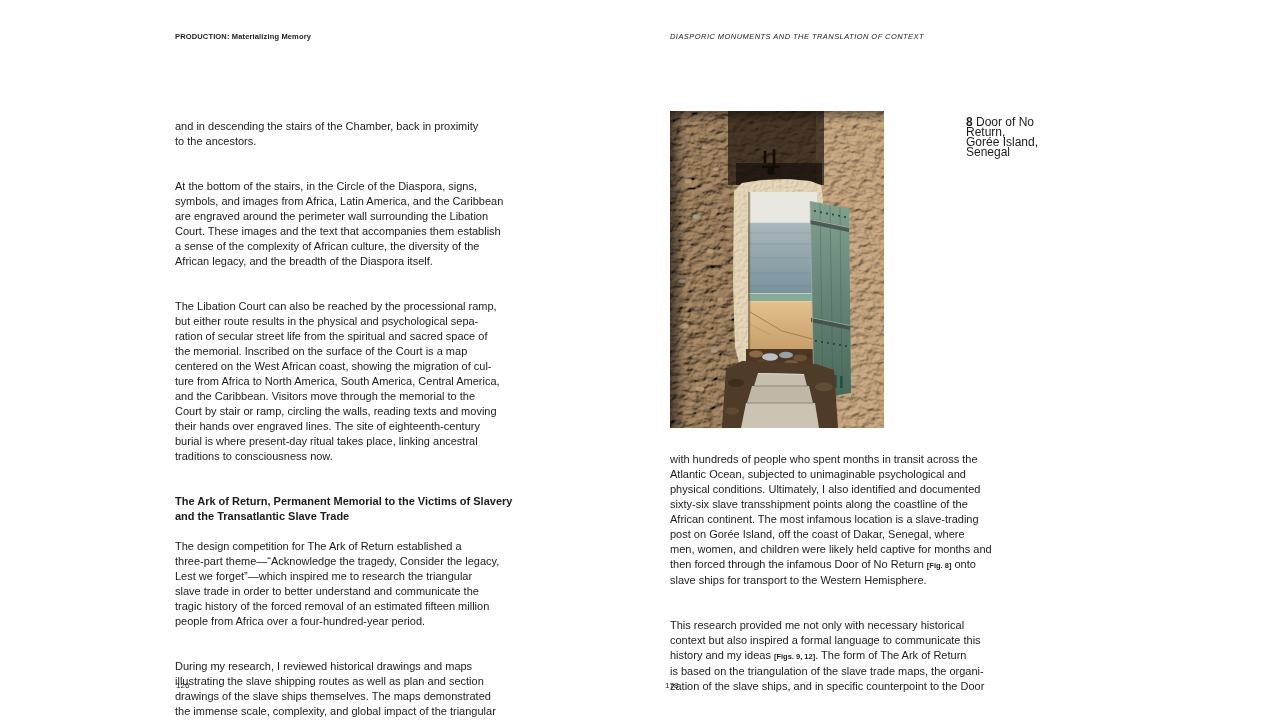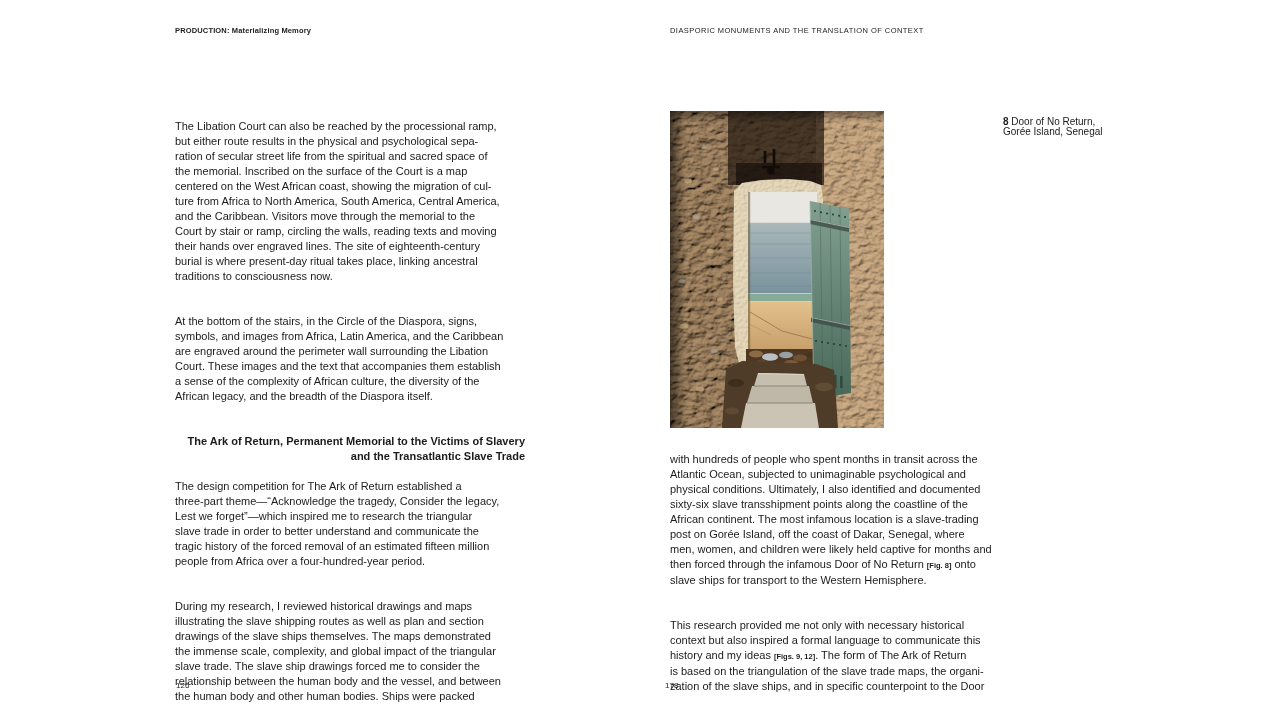--- a/index.html
+++ b/index.html
@@ -1,62 +1,64 @@
 <!DOCTYPE html>
 <html><head>
 <meta charset="utf-8">
 <style>
   html,body{margin:0;padding:0;background:#ffffff;}
   .spread{
     position:relative;width:1280px;height:720px;background:#ffffff;
     font-family:"Liberation Sans",sans-serif;color:#1b1b1b;overflow:hidden;
   }
-  .running-header{position:absolute;top:26px;font-size:7.5px;color:#1b1b1b;}
+  .running-header{position:absolute;top:32px;font-size:7.5px;color:#1b1b1b;}
   .running-header.left{left:175px;font-weight:bold;letter-spacing:.02em;}
-  .running-header.right{left:670px;font-weight:normal;letter-spacing:.06em;}
+  .running-header.right{left:670px;font-weight:normal;letter-spacing:.06em;font-style:italic;}
   .text-col{position:absolute;font-size:11px;line-height:15px;white-space:pre-line;}
   .text-col p{margin:0 0 15px 0;}
   .text-col p:last-child{margin-bottom:0;}
   .left-col{left:175px;top:104px;width:350px;}
   .right-col{left:670px;top:437px;width:350px;}
-  h3.section-heading{margin:0;font-size:11px;line-height:15px;font-weight:bold;white-space:pre-line;text-align:right;}
+  h3.section-heading{margin:0;font-size:11px;line-height:15px;font-weight:bold;white-space:pre-line;}
   .figref{font-size:7.5px;font-weight:bold;}
   .page-number{position:absolute;top:681px;font-size:8px;}
   .page-number.left{left:176px;}
   .page-number.right{left:665px;}
   .photo{position:absolute;left:670px;top:111px;width:214px;height:317px;}
   .photo svg{display:block;width:214px;height:317px;}
-  .caption{position:absolute;left:1003px;top:107px;width:110px;font-size:10px;line-height:10px;white-space:pre-line;}
+  .caption{position:absolute;left:966px;top:107px;width:110px;font-size:12px;line-height:10px;white-space:pre-line;}
   .cap-num{font-weight:bold;}
 </style>
 </head>
 <body>
 
 <div class="spread">
 
   <div class="running-header left">PRODUCTION: Materializing Memory</div>
 
   <div class="text-col left-col">
+    <p>and in descending the stairs of the Chamber, back in proximity
+to the ancestors.</p>
+    <p>At the bottom of the stairs, in the Circle of the Diaspora, signs,
+symbols, and images from Africa, Latin America, and the Caribbean
+are engraved around the perimeter wall surrounding the Libation
+Court. These images and the text that accompanies them establish
+a sense of the complexity of African culture, the diversity of the
+African legacy, and the breadth of the Diaspora itself.</p>
     <p>The Libation Court can also be reached by the processional ramp,
 but either route results in the physical and psychological sepa-
 ration of secular street life from the spiritual and sacred space of
 the memorial. Inscribed on the surface of the Court is a map
 centered on the West African coast, showing the migration of cul-
 ture from Africa to North America, South America, Central America,
 and the Caribbean. Visitors move through the memorial to the
 Court by stair or ramp, circling the walls, reading texts and moving
 their hands over engraved lines. The site of eighteenth-century
 burial is where present-day ritual takes place, linking ancestral
 traditions to consciousness now.</p>
-    <p>At the bottom of the stairs, in the Circle of the Diaspora, signs,
-symbols, and images from Africa, Latin America, and the Caribbean
-are engraved around the perimeter wall surrounding the Libation
-Court. These images and the text that accompanies them establish
-a sense of the complexity of African culture, the diversity of the
-African legacy, and the breadth of the Diaspora itself.</p>
     <h3 class="section-heading">The Ark of Return, Permanent Memorial to the Victims of Slavery
 and the Transatlantic Slave Trade</h3>
     <p>The design competition for The Ark of Return established a
 three-part theme—“Acknowledge the tragedy, Consider the legacy,
 Lest we forget”—which inspired me to research the triangular
 slave trade in order to better understand and communicate the
 tragic history of the forced removal of an estimated fifteen million
 people from Africa over a four-hundred-year period.</p>
     <p>During my research, I reviewed historical drawings and maps
 illustrating the slave shipping routes as well as plan and section

